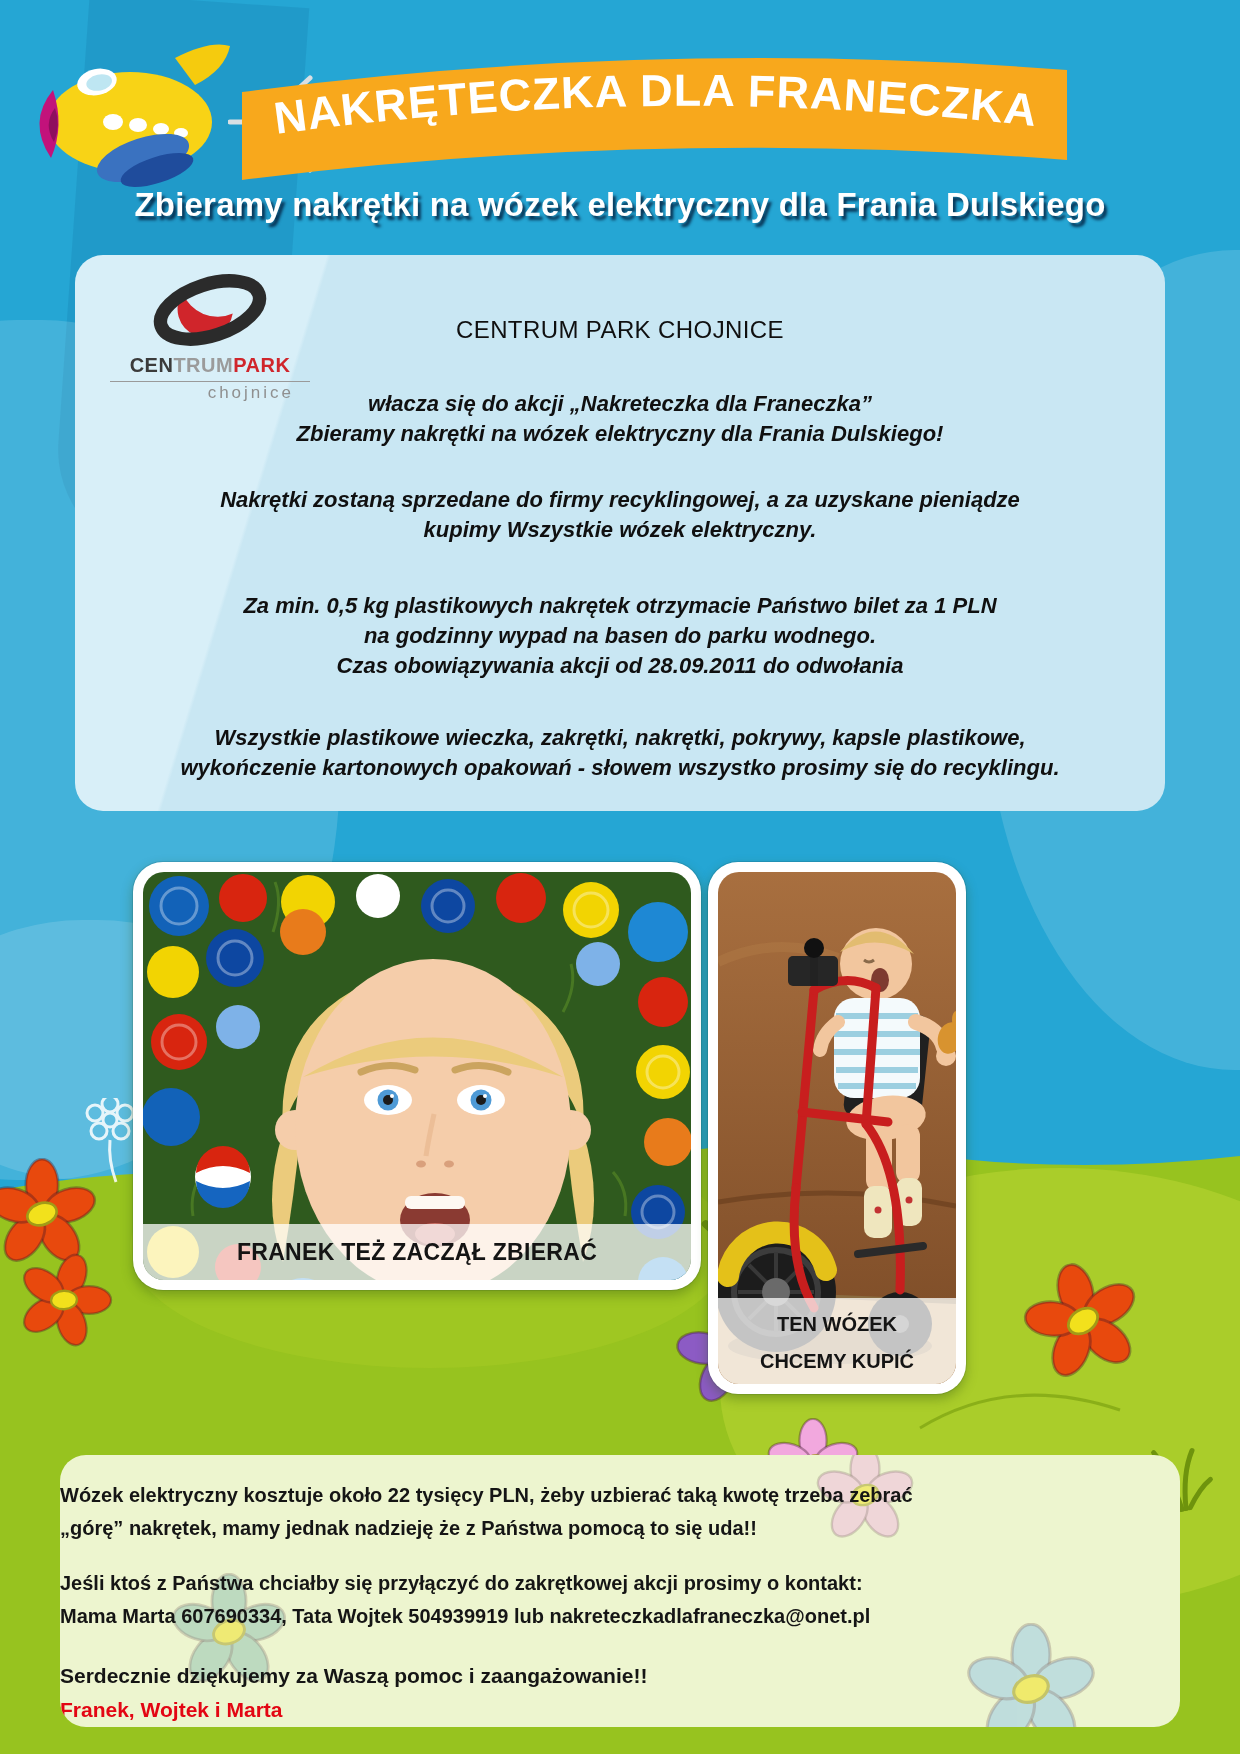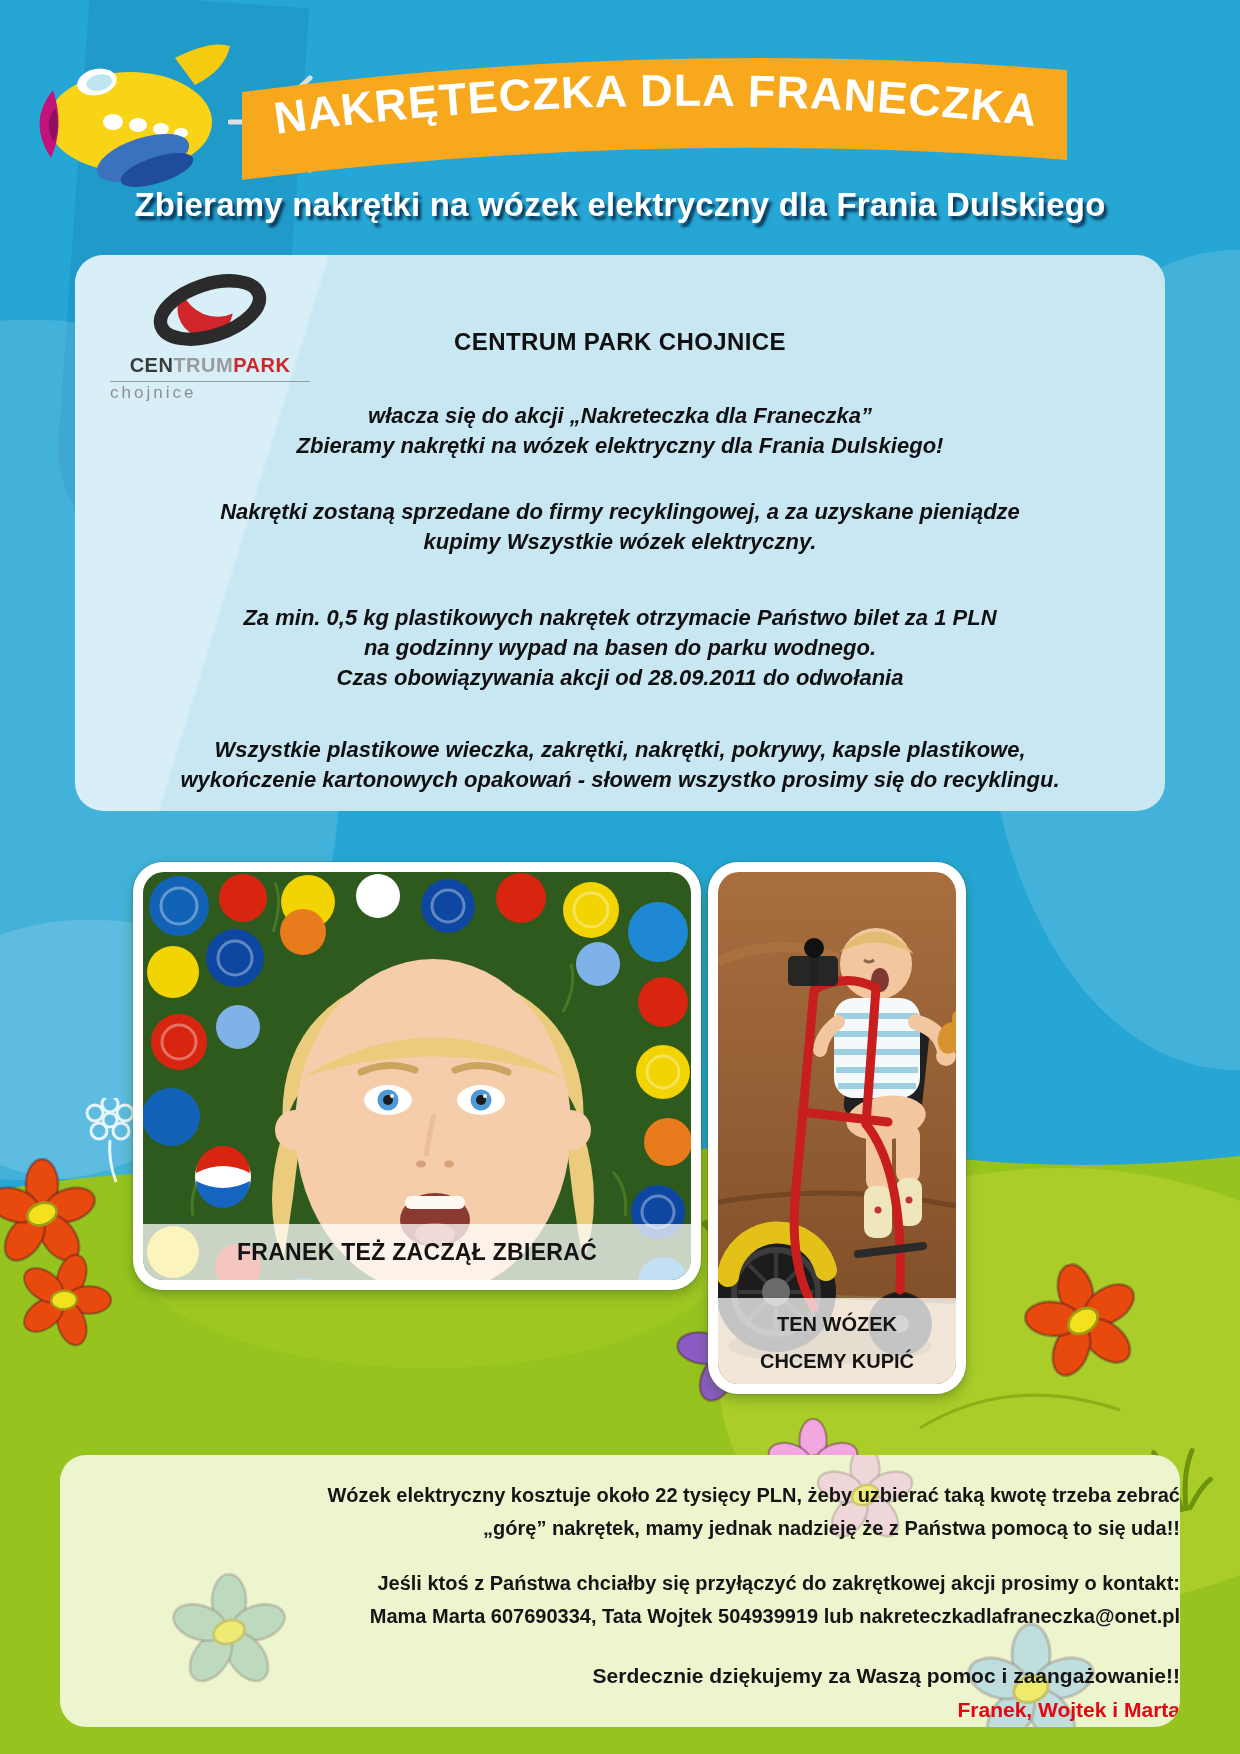--- a/index.html
+++ b/index.html
@@ -19,46 +19,46 @@
     text-shadow:3px 4px 3px rgba(0,25,55,.8);
     letter-spacing:.2px;z-index:3;
   }
   
   .info-box{
     position:absolute;left:75px;top:255px;width:1090px;height:556px;
     background:linear-gradient(107deg,#D8EFF8 0%,#D8EFF8 20%,#C9E7F3 20.3%);
     border-radius:28px;z-index:3;text-align:center;color:#101010;
     box-sizing:border-box;padding-top:60px;
   }
-  .info-heading{font-size:24px;font-weight:bold;line-height:30px;margin:12px;letter-spacing:.4px;}
+  .info-heading{font-size:24px;font-weight:normal;line-height:30px;margin:0;letter-spacing:.4px;}
   .para{font-size:22px;font-weight:bold;line-height:30px;font-style:italic;}
   .p1{margin-top:44px}.p2{margin-top:36px}.p3{margin-top:46px}.p4{margin-top:42px}
   .logo{position:absolute;left:35px;top:18px;width:200px;text-align:center;}
   .logo-line1{font-size:20px;font-weight:bold;letter-spacing:.5px;line-height:28px;}
   .logo-cen{color:#3B3B3B}.logo-trum{color:#9B9B9B}.logo-park{color:#D0252B}
-  .logo-city{font-size:17px;color:#8F8F8F;letter-spacing:3px;text-align:left;
+  .logo-city{font-size:17px;color:#8F8F8F;letter-spacing:3px;text-align:right;
     padding-right:16px;border-top:1px solid #9a9a9a;margin-top:2px;line-height:22px;}
   
   .photo-frame{
     position:absolute;background:#fff;border-radius:30px;padding:10px;z-index:4;
     box-shadow:0 5px 12px rgba(50,85,15,.38), 0 0 0 1px rgba(0,40,60,.12);
     box-sizing:border-box;
   }
   .photo{position:relative;width:100%;height:100%;border-radius:21px;overflow:hidden;}
   .photo svg{display:block}
   .photo-caption{
     position:absolute;left:0;right:0;bottom:0;background:rgba(255,255,255,.74);
     text-align:center;font-weight:bold;color:#141414;
   }
   .cap-left{height:56px;line-height:56px;font-size:23px;letter-spacing:.3px;}
   .cap-right{height:86px;padding-top:8px;font-size:20px;line-height:37px;box-sizing:border-box;}
   
   .footer-box{
     position:absolute;left:60px;top:1455px;width:1120px;height:272px;
-    background:#EDF5CF;border-radius:26px;z-index:5;text-align:right;color:#151515;
+    background:#EDF5CF;border-radius:26px;z-index:5;text-align:left;color:#151515;
     box-sizing:border-box;padding-top:24px;overflow:hidden;
   }
   .f-line{font-size:20px;font-weight:bold;line-height:33px;}
   .f-p2{margin-top:22px}
   .f-thanks{margin-top:26px;font-size:21px;font-weight:bold;line-height:34px;}
   .f-sign{font-size:21px;font-weight:bold;line-height:34px;color:#E30613;}
   .wm{position:absolute;z-index:0;}
   .f-content{position:relative;z-index:1;}
   .flower{position:absolute;z-index:2;}
 </style>

